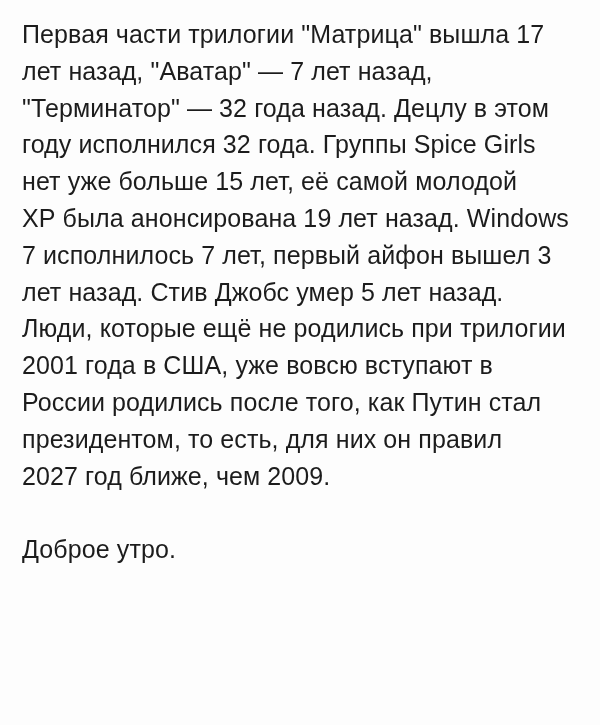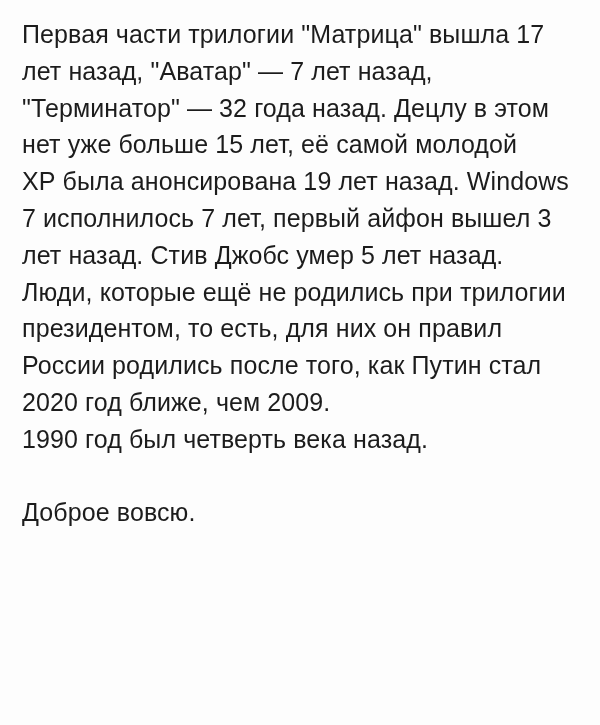--- a/index.html
+++ b/index.html
@@ -30,25 +30,26 @@
   }
 </style>
 </head>
 <body>
 
 <div class="text-post">
   <div>
       <div class="line">Первая части трилогии "Матрица" вышла 17</div>
       <div class="line">лет назад, "Аватар" — 7 лет назад,</div>
       <div class="line">"Терминатор" — 32 года назад. Децлу в этом</div>
+      <div class="line">году исполнился 32 года. Группы Spice Girls</div>
       <div class="line">нет уже больше 15 лет, её самой молодой</div>
       <div class="line">ХР была анонсирована 19 лет назад. Windows</div>
       <div class="line">7 исполнилось 7 лет, первый айфон вышел 3</div>
       <div class="line">лет назад. Стив Джобс умер 5 лет назад.</div>
       <div class="line">Люди, которые ещё не родились при трилогии</div>
+      <div class="line">2001 года в США, уже вовсю вступают в</div>
+      <div class="line">России родились после того, как Путин стал</div>
       <div class="line">президентом, то есть, для них он правил</div>
-      <div class="line">России родились после того, как Путин стал</div>
-      <div class="line">2020 год ближе, чем 2009.</div>
-      <div class="line">1990 год был четверть века назад.</div>
+      <div class="line">2027 год ближе, чем 2009.</div>
       <div class="line"></div>
-      <div class="line">Доброе вовсю.</div>
+      <div class="line">Доброе утро.</div>
     </div>
 </div>
 
 </body></html>

